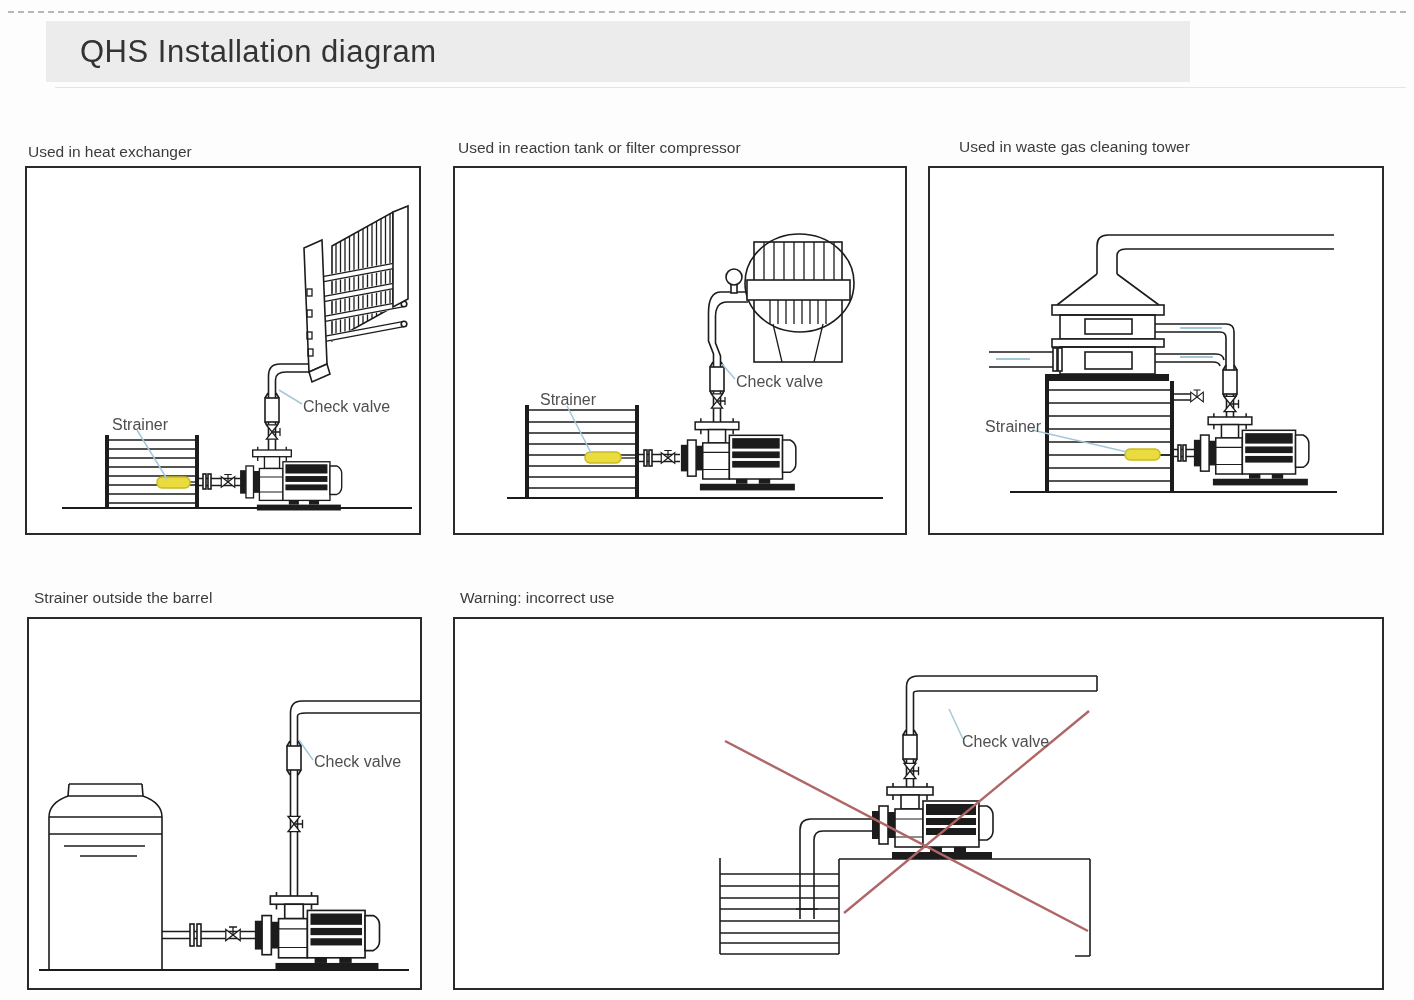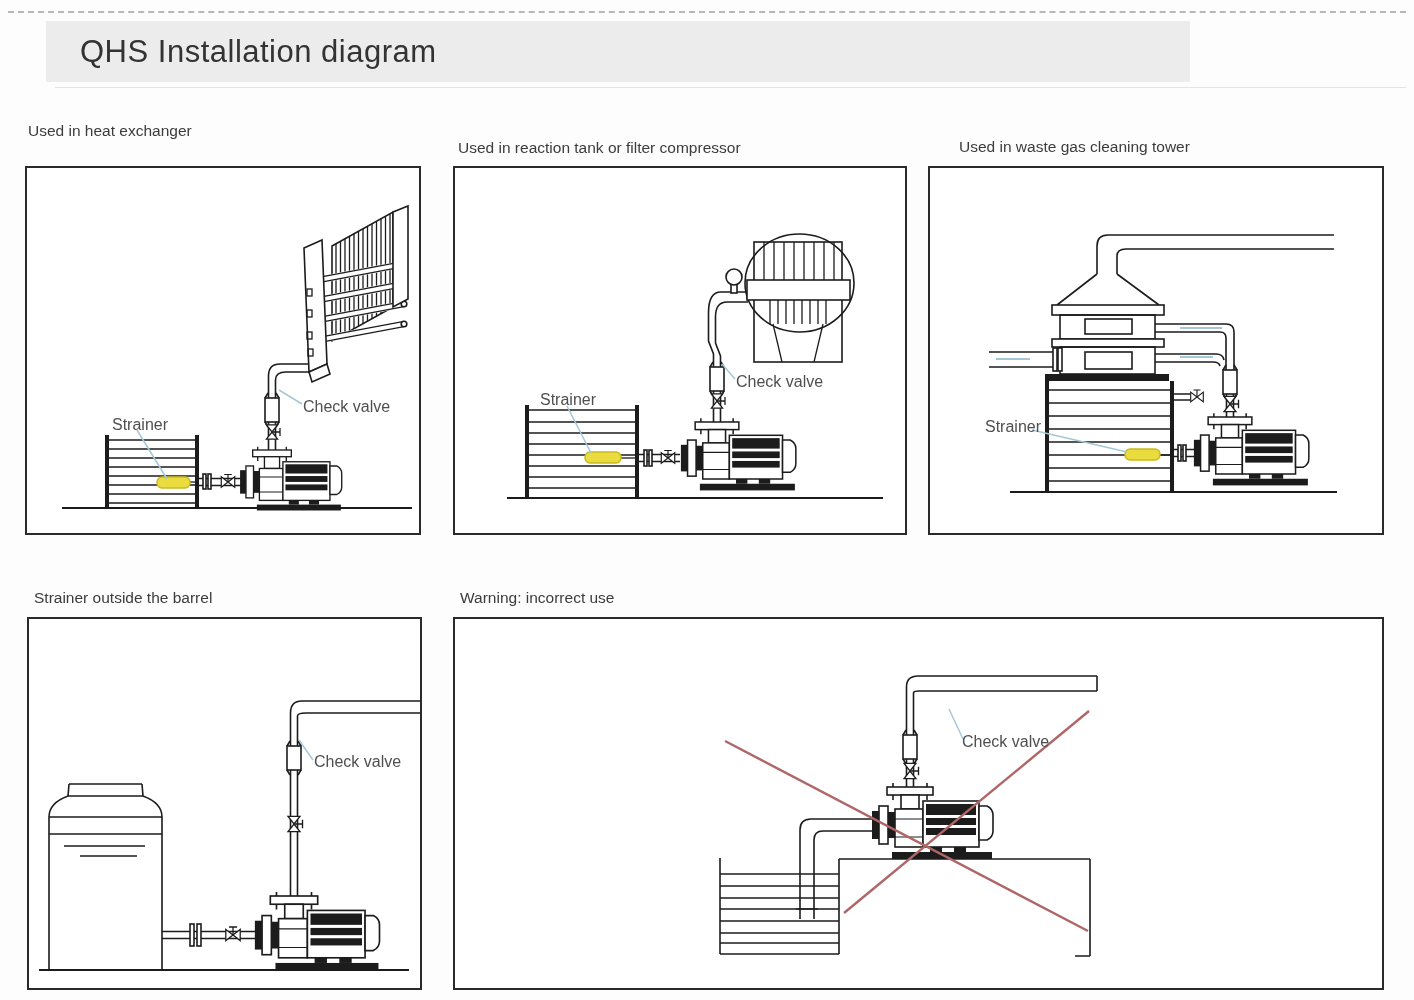--- a/index.html
+++ b/index.html
@@ -59,21 +59,21 @@
     </g>
   </defs>
 </svg>
 
 <div class="top-dash"></div>
 <div class="header-bar">
   <h1>QHS Installation diagram</h1>
 </div>
 <div class="header-rule"></div>
 
-<div class="caption" style="left:28px;top:122px">Used in heat exchanger</div>
+<div class="caption" style="left:28px;top:143px">Used in heat exchanger</div>
 <div class="caption" style="left:458px;top:139px">Used in reaction tank or filter compressor</div>
 <div class="caption" style="left:959px;top:138px">Used in waste gas cleaning tower</div>
 <div class="caption" style="left:34px;top:589px">Strainer outside the barrel</div>
 <div class="caption" style="left:460px;top:589px">Warning: incorrect use</div>
 
 <div class="panel" style="left:25px;top:166px;width:392px;height:365px">
   <svg viewBox="0 0 392 365">
     <path class="s g2" d="M35,340 H385"></path>
     <g>
       <rect x="78" y="267" width="4" height="74" class="blk"></rect>

